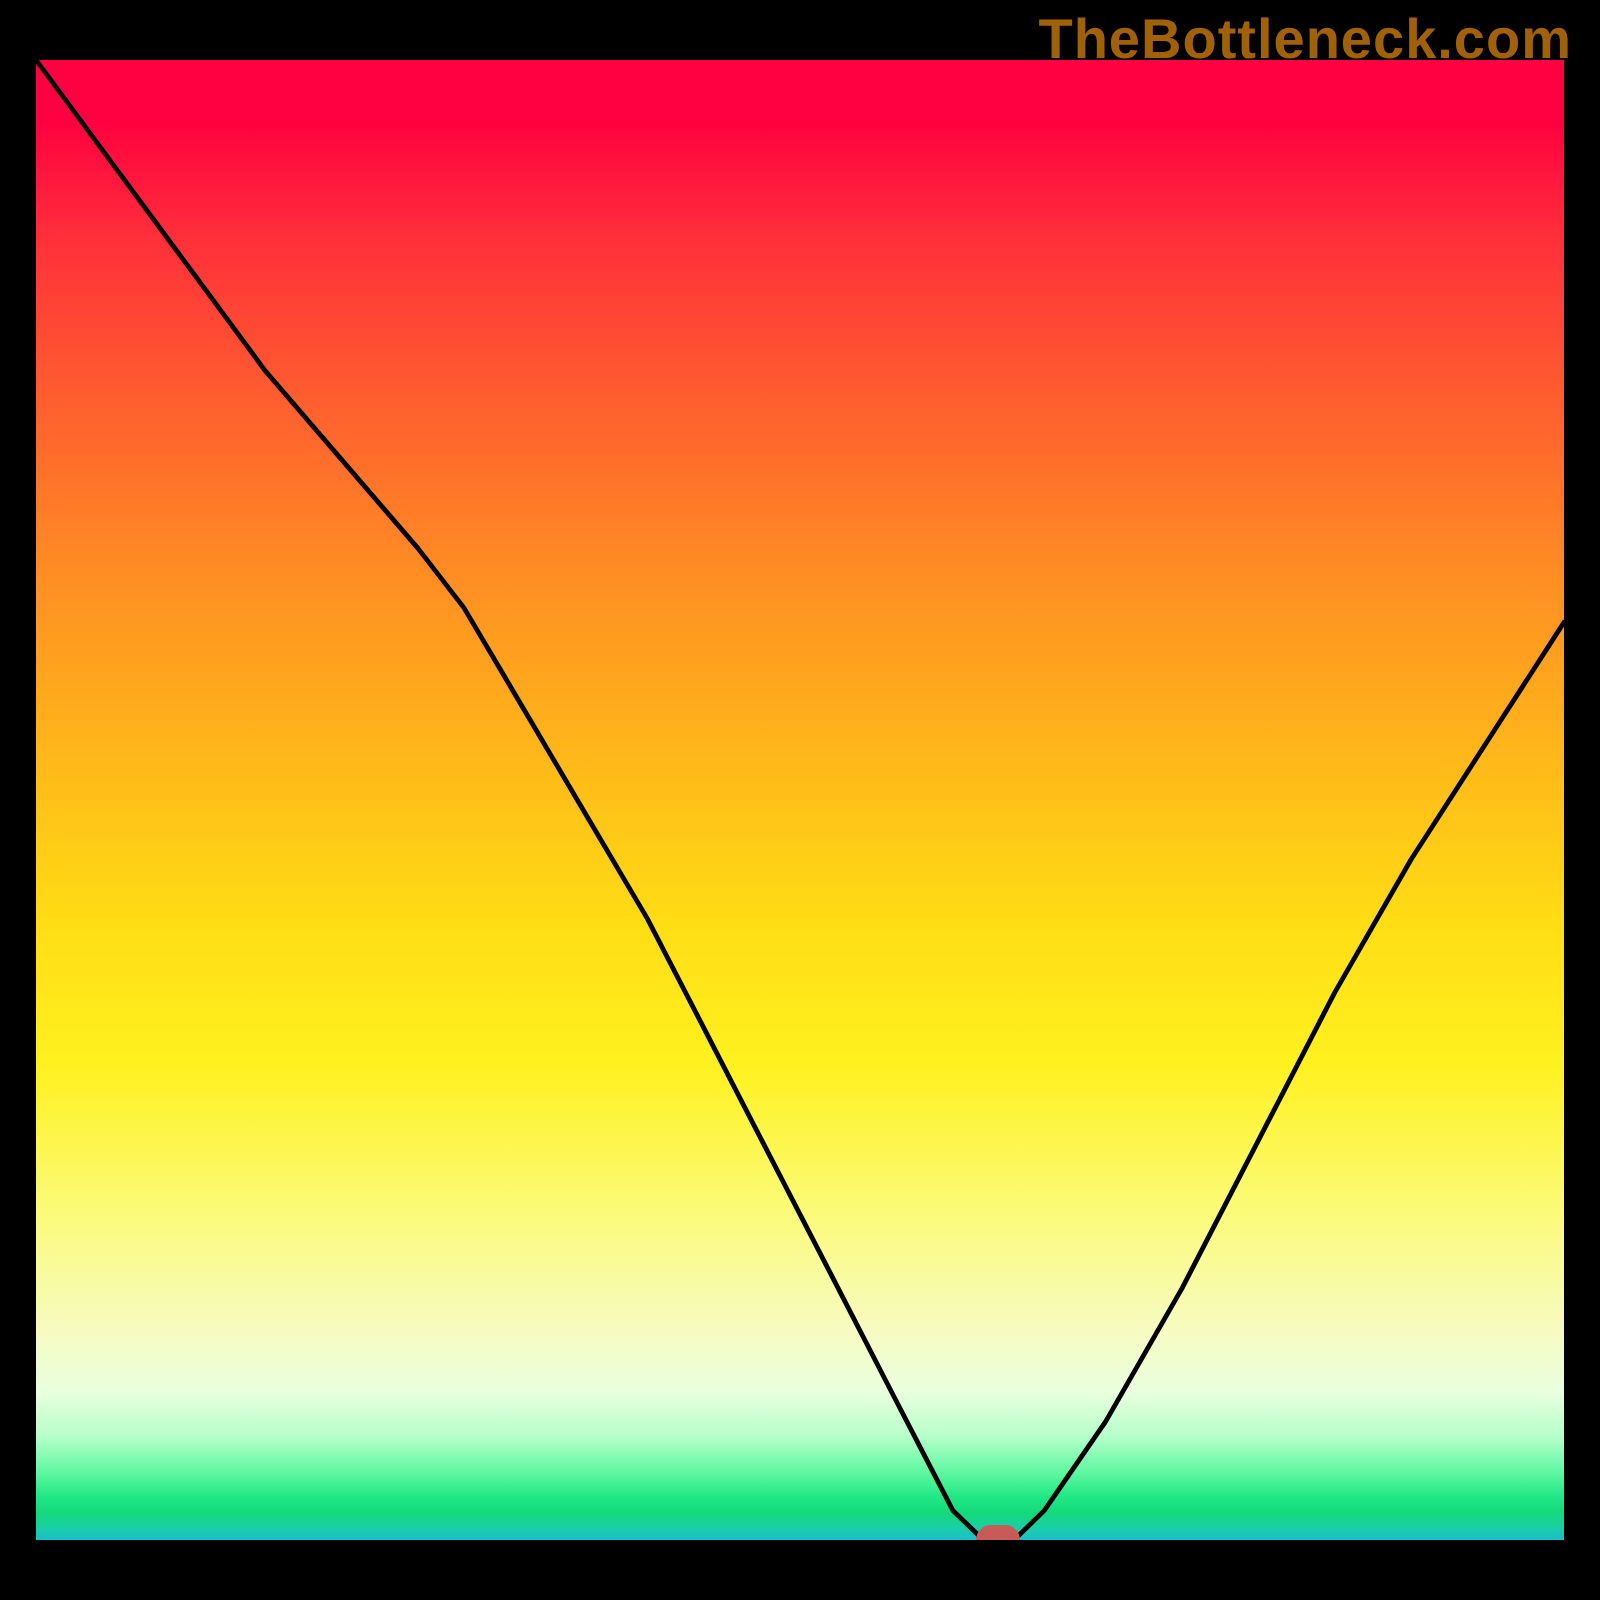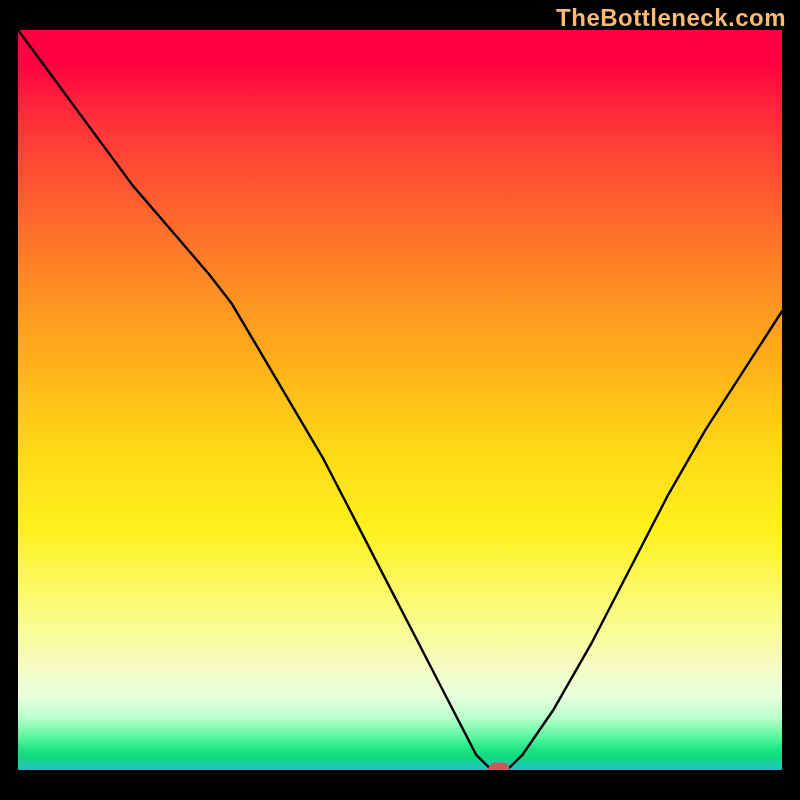--- a/index.html
+++ b/index.html
@@ -14,22 +14,22 @@
   .frame {
     position: relative;
     width: 800px;
     height: 800px;
     background: #000000;
   }
   .watermark {
     position: absolute;
     top: 4px;
     right: 14px;
-    color: #fdba74;
-    font-size: 24px;
+    color: #a16207;
+    font-size: 28px;
     font-weight: 600;
     letter-spacing: 0.5px;
     user-select: none;
   }
   .plot-area {
     position: absolute;
     left: 18px;
     top: 30px;
     width: 764px;
     height: 740px;

